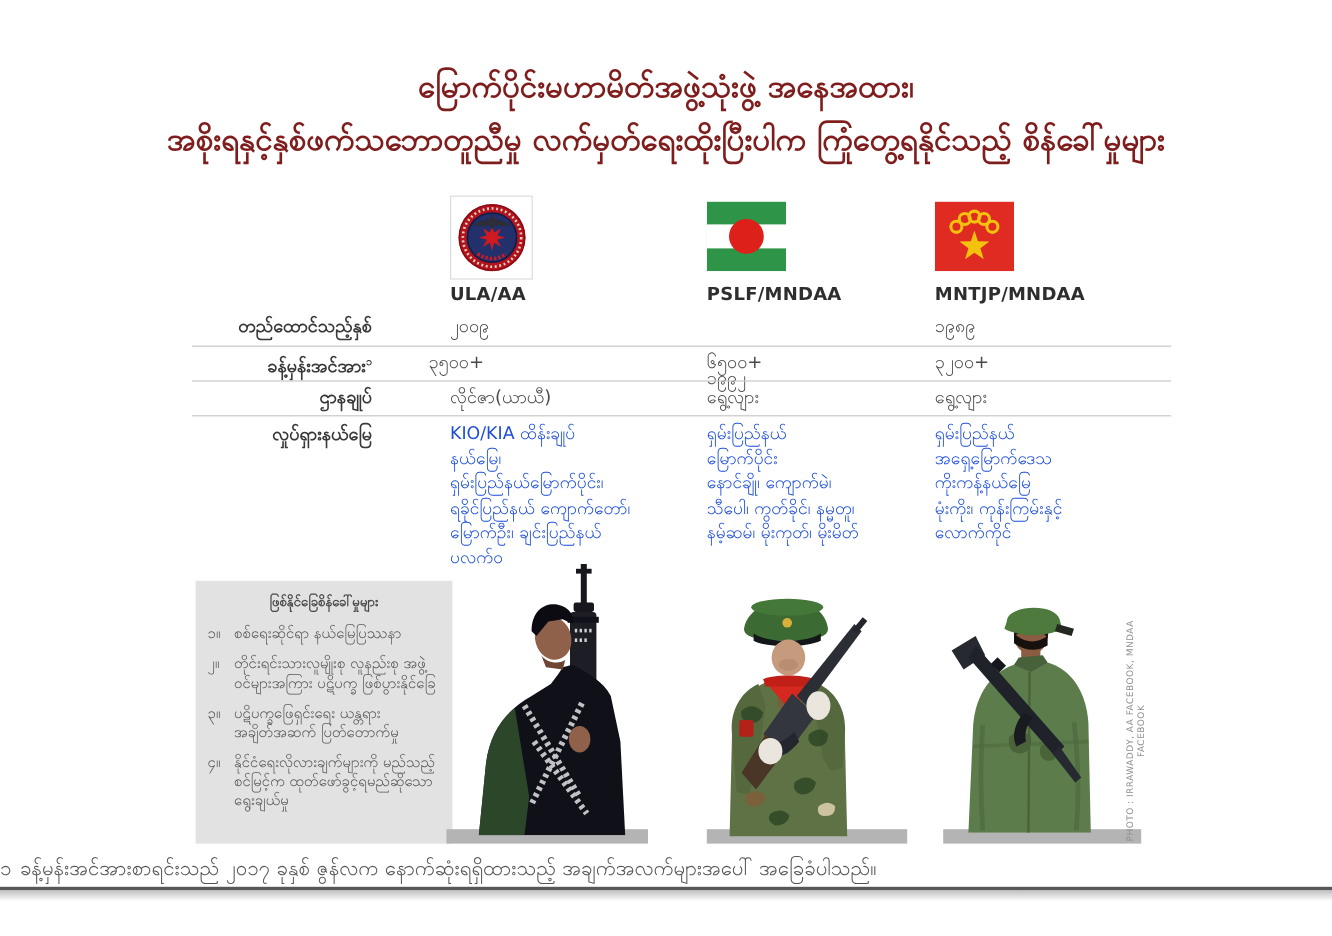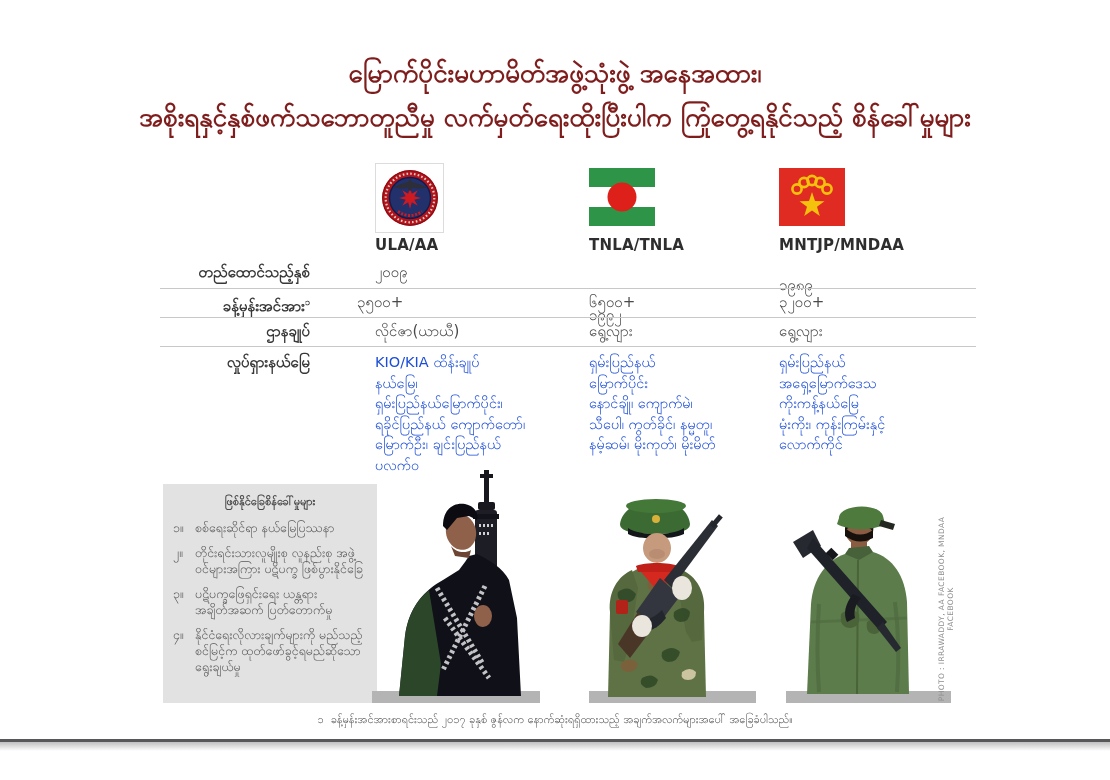--- a/index.html
+++ b/index.html
@@ -14,21 +14,21 @@
   .val{font-size:15px;color:#4a4a4a;line-height:20px;text-align:right;}
   .divider{left:160px;width:816px;height:0;border-top:1px solid #c8c8c8;}
   .area-line{font-size:14.5px;color:#1d4ed8;line-height:20.5px;}
   .chbox{left:163px;top:484px;width:214px;height:219px;background:#e2e2e2;}
   .chbox-title{text-align:center;font-weight:bold;font-size:11px;color:#4a4a4a;padding-top:10px;}
   .ch-items{padding:10px 10px 0 10px;}
   .ch-item{display:flex;gap:5px;margin-bottom:9px;}
   .ch-num{flex:0 0 17px;font-size:12.5px;color:#585858;line-height:16px;}
   .ch-text{font-size:12.5px;color:#585858;line-height:16px;}
   .shadow-bar{top:691px;height:12px;background:#b4b4b4;}
-  .footnote{left:0;right:0;top:712px;text-align:center;font-size:11px;color:#555;}
+  .footnote{left:0;right:0;top:712px;font-size:17px;color:#555;}
   .footnote .mark{margin-right:7px;}
   .photo-credit{left:836px;top:520px;width:220px;text-align:center;font-size:7.5px;color:#8f8f8f;
                 letter-spacing:0.4px;transform:rotate(-90deg);transform-origin:center center;top:600px;}
   .bottom-line{left:0;width:1110px;top:739px;height:3px;background:#57575a;}
   .bottom-fade{left:0;width:1110px;top:742px;height:9px;background:linear-gradient(#bfbfbf,#ffffff);}
 </style>
 </head>
 <body>
 
 <div class="page">
@@ -64,27 +64,27 @@
         <circle cx="25" cy="14.5" r="4.6"></circle>
         <circle cx="33" cy="12.5" r="4.6"></circle>
         <circle cx="41" cy="14.5" r="4.6"></circle>
         <circle cx="48" cy="21" r="4.6"></circle>
       </g>
       <polygon points="33,24 36,33 45.5,33.2 38,38.8 40.8,48 33,42.6 25.2,48 28,38.8 20.5,33.2 30,33" fill="#f4c20d"></polygon>
     </svg>
   </div>
 
   <div class="abs org-name" style="left:375px;top:236px;">ULA/AA</div>
-  <div class="abs org-name" style="left:589px;top:236px;">TNLA/TNLA</div>
+  <div class="abs org-name" style="left:589px;top:236px;">PSLF/MNDAA</div>
   <div class="abs org-name" style="left:779px;top:236px;">MNTJP/MNDAA</div>
 
   <div class="abs lbl" style="top:262px;">တည်ထောင်သည့်နှစ်</div>
   <div class="abs val" style="left:375px;top:262px;">၂၀၀၉</div>
   <div class="abs val" style="left:589px;top:262px;margin-top:43px;">၁၉၉၂</div>
-  <div class="abs val" style="left:779px;top:275px;">၁၉၈၉</div>
+  <div class="abs val" style="left:779px;top:262px;">၁၉၈၉</div>
   <div class="abs divider" style="top:288px;"></div>
 
   <div class="abs lbl" style="top:292px;">
     <span>ခန့်မှန်းအင်အား</span><sup>၁</sup>
   </div>
   <div class="abs val" style="left:357px;top:292px;">၃၅၀၀+</div>
   <div class="abs val" style="left:589px;top:292px;">၆၅၀၀+</div>
   <div class="abs val" style="left:779px;top:292px;">၃၂၀၀+</div>
   <div class="abs divider" style="top:317px;"></div>
 

